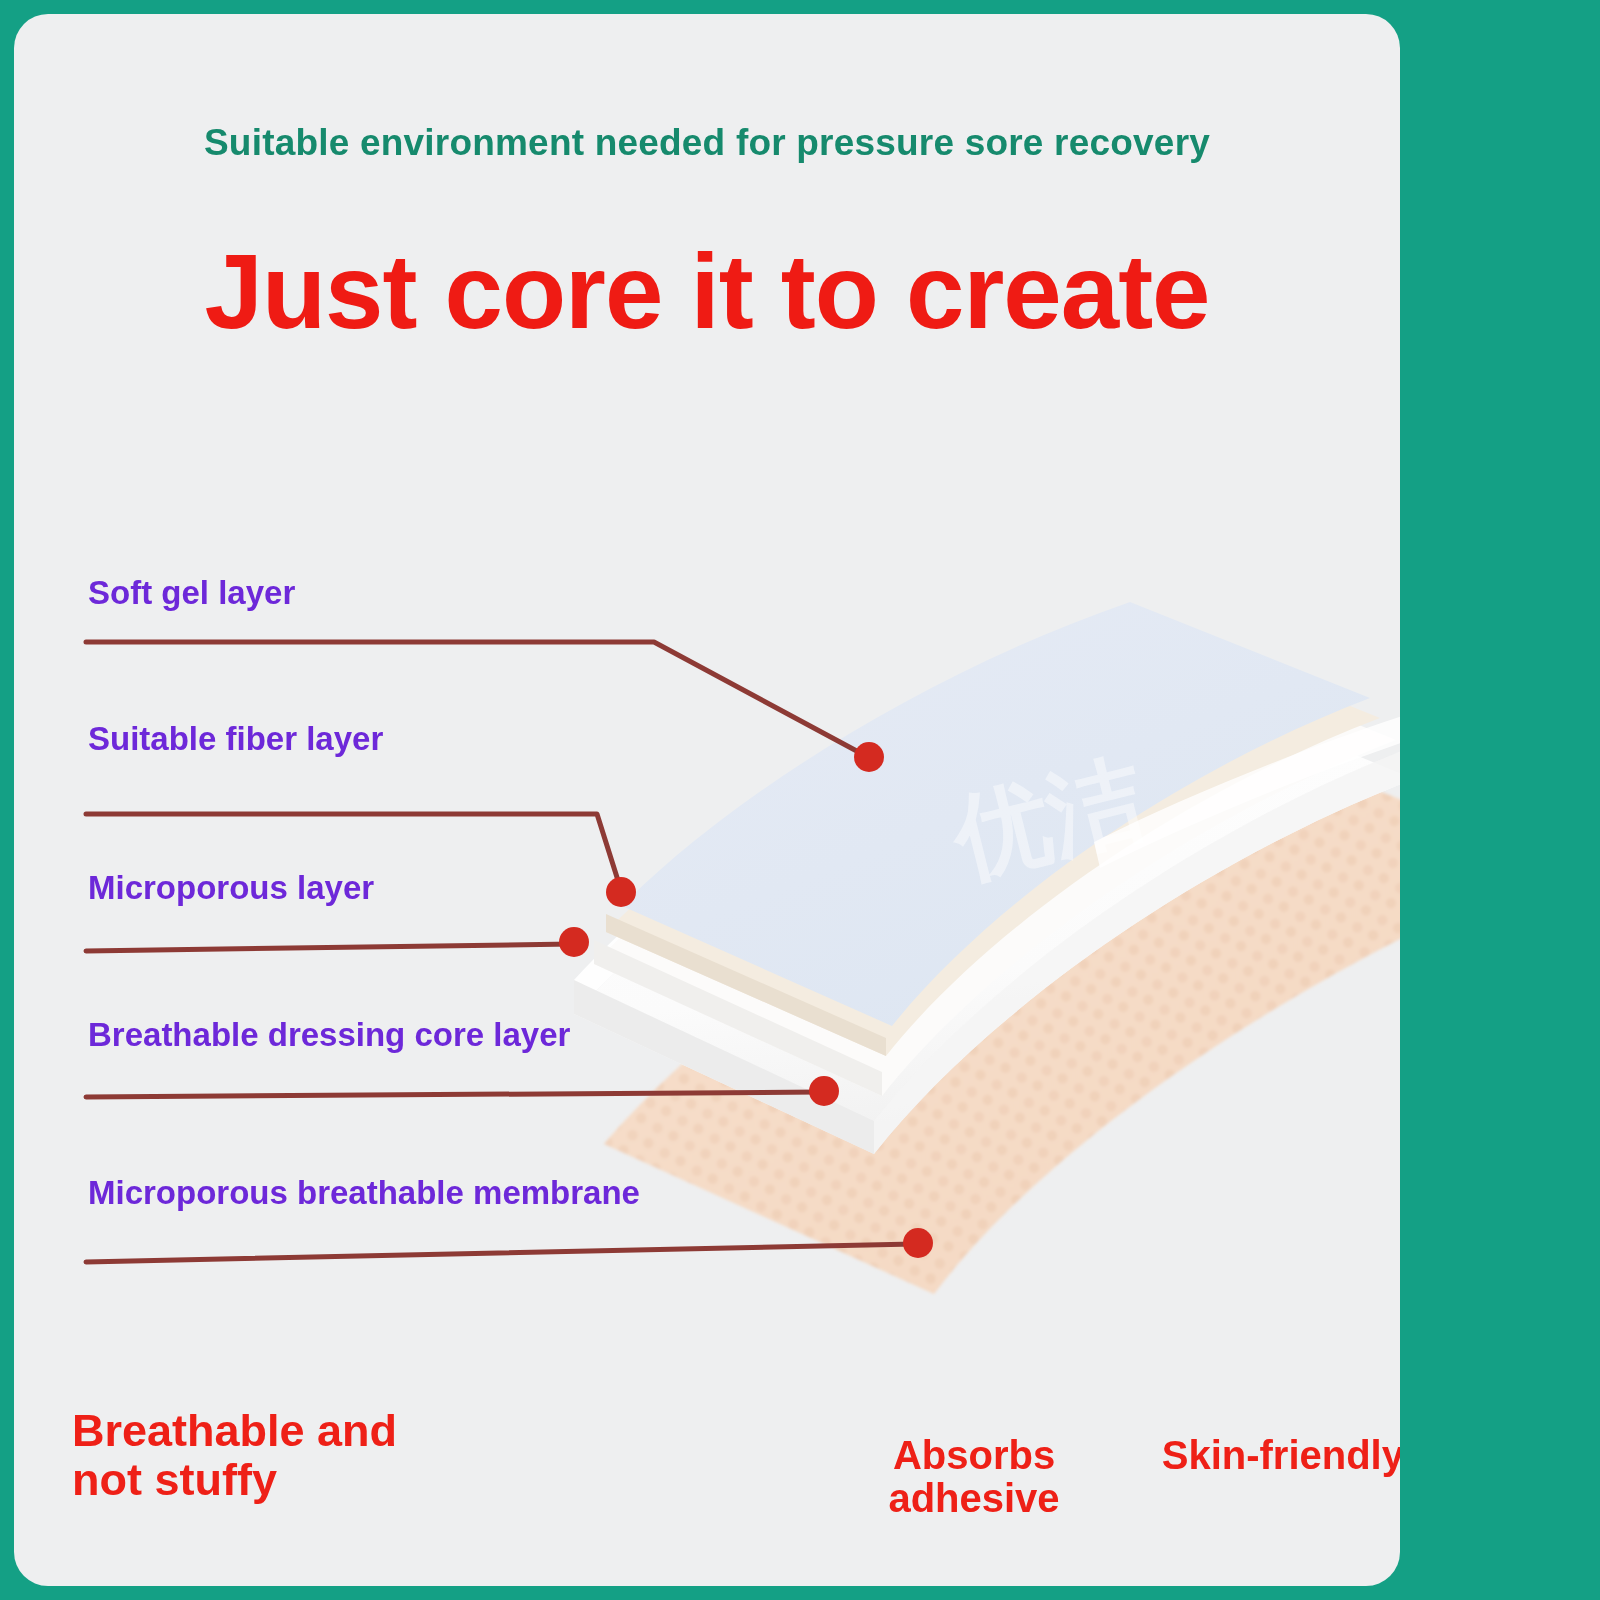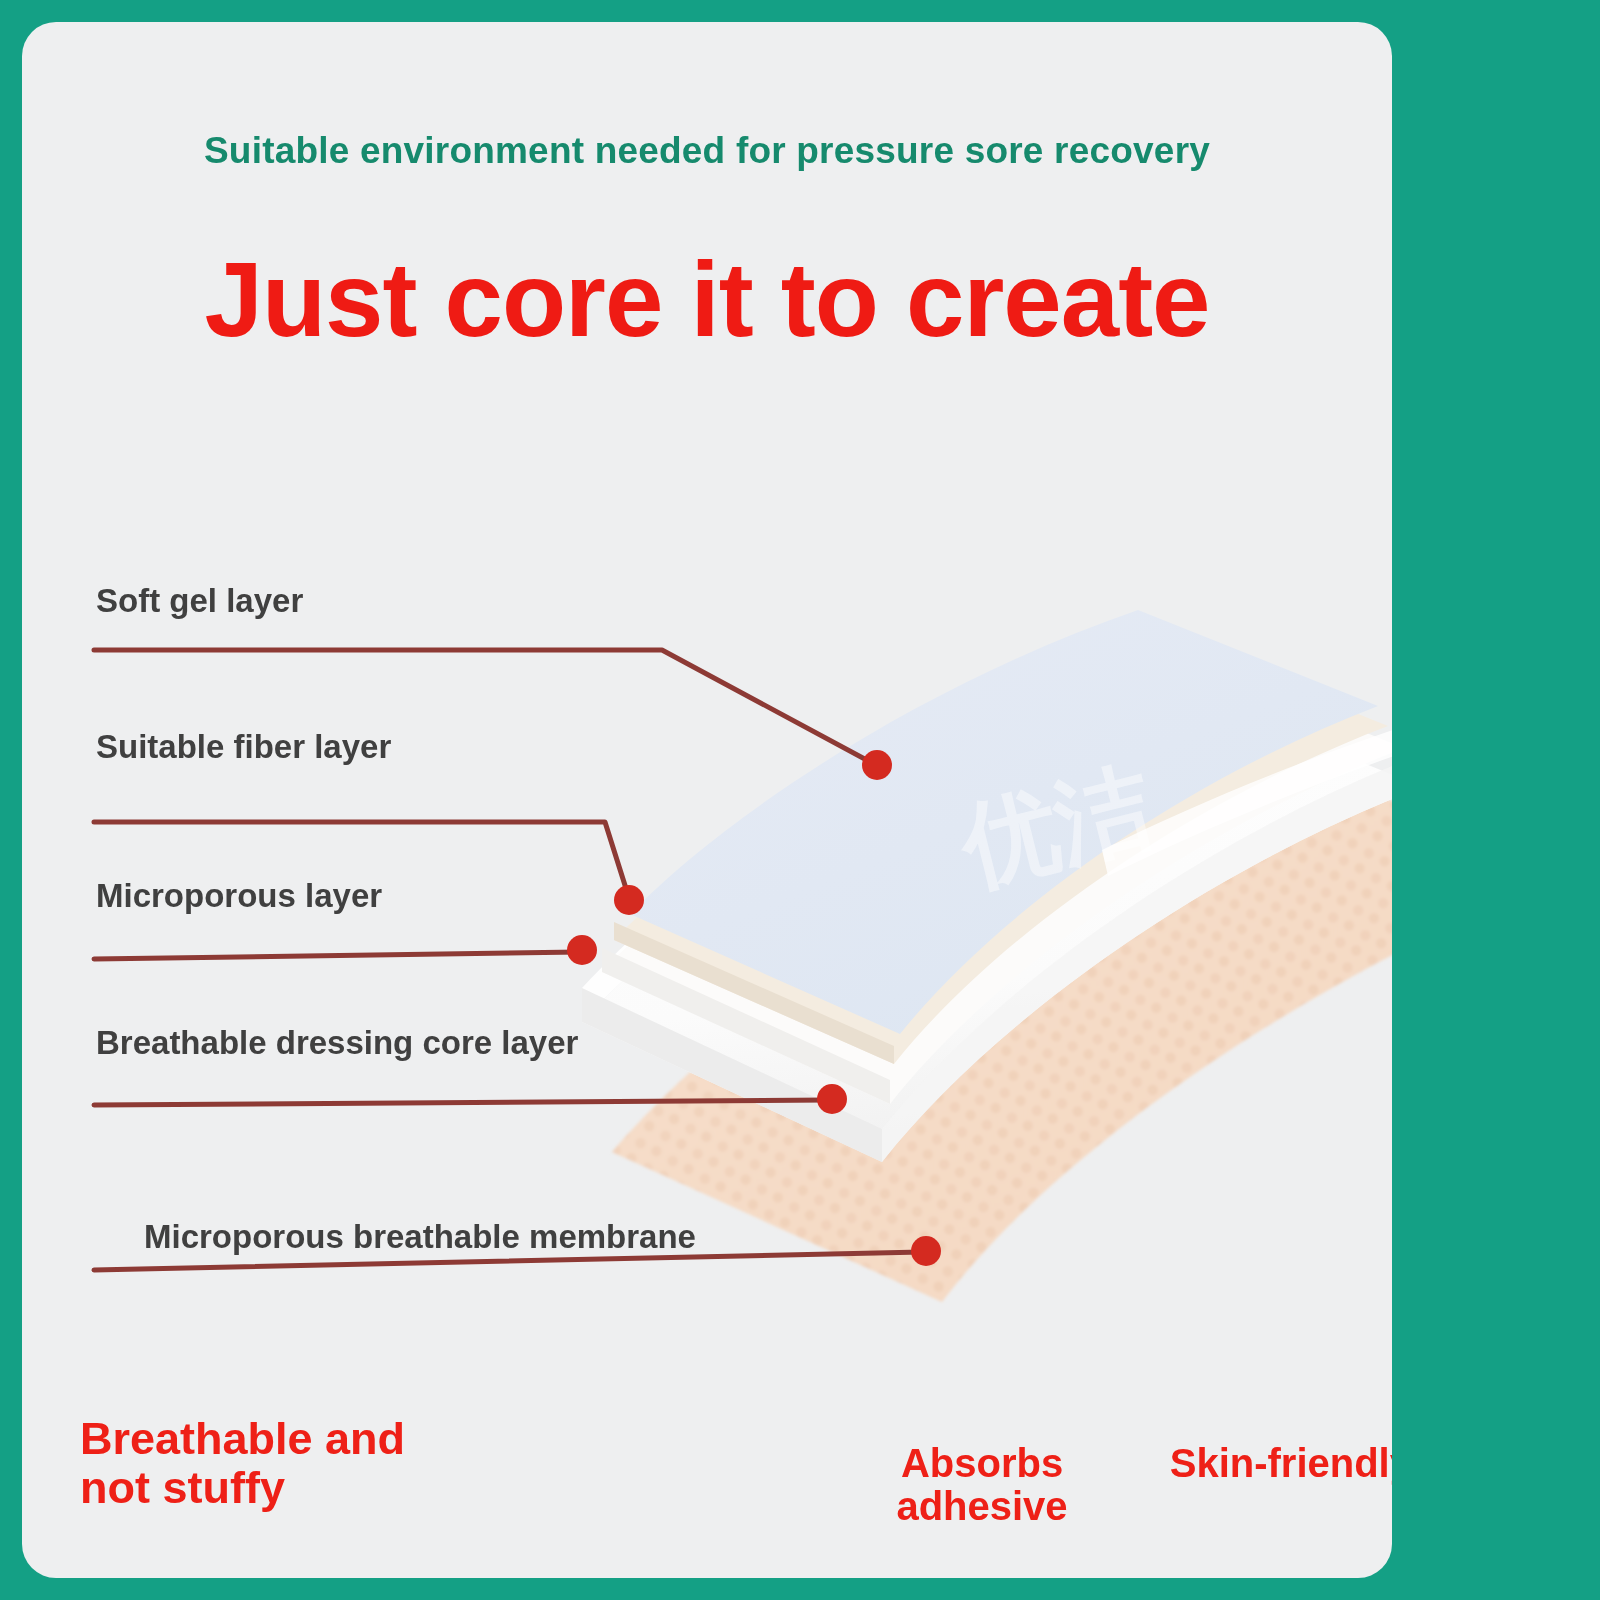--- a/index.html
+++ b/index.html
@@ -5,21 +5,21 @@
   html,body{margin:0;padding:0;}
   body{
     width:1600px;height:1600px;overflow:hidden;
     font-family:"Liberation Sans", sans-serif;
     background:#14a085;
   }
   #stage{
     position:relative;width:1414px;height:1600px;
     background:#14a085;
     box-sizing:border-box;
-    padding:22px;
+    padding:14px;
   }
   #panel{
     position:relative;width:100%;height:100%;
     background:#eeeff0;
     border-radius:34px;
     overflow:hidden;
   }
 
   
   #subtitle{
@@ -42,21 +42,21 @@
   
   #product{
     position:absolute;left:520px;top:520px;width:1060px;height:800px;
   }
   #product svg{display:block;width:1060px;height:800px;}
 
   
   .callout-label{
     position:absolute;
     font-size:33px;font-weight:bold;
-    color:#404040;
+    color:#6d28d9;
     white-space:nowrap;
     letter-spacing:0px;
   }
   #callouts{
     position:absolute;left:0;top:0;width:1600px;height:1600px;
     pointer-events:none;
   }
   #callouts svg{display:block;width:1600px;height:1600px;}
 
   
@@ -196,21 +196,21 @@
     </div>
 
     <div class="callout-label" style="left:74px;top:560px;">Soft gel layer</div>
 
     <div class="callout-label" style="left:74px;top:706px;">Suitable fiber layer</div>
 
     <div class="callout-label" style="left:74px;top:855px;">Microporous layer</div>
 
     <div class="callout-label" style="left:74px;top:1002px;">Breathable dressing core layer</div>
 
-    <div class="callout-label" style="left:74px;top:1196px;margin-left:48px;">Microporous breathable membrane</div>
+    <div class="callout-label" style="left:74px;top:1160px;">Microporous breathable membrane</div>
 
     <div class="feature" id="feat0">Breathable and not stuffy</div>
 
 
     <div class="feature" id="feat2">Absorbs adhesive</div>
 
     <div class="feature" id="feat3">Skin-friendly adhesive</div>
 
   </div>
 </div>

